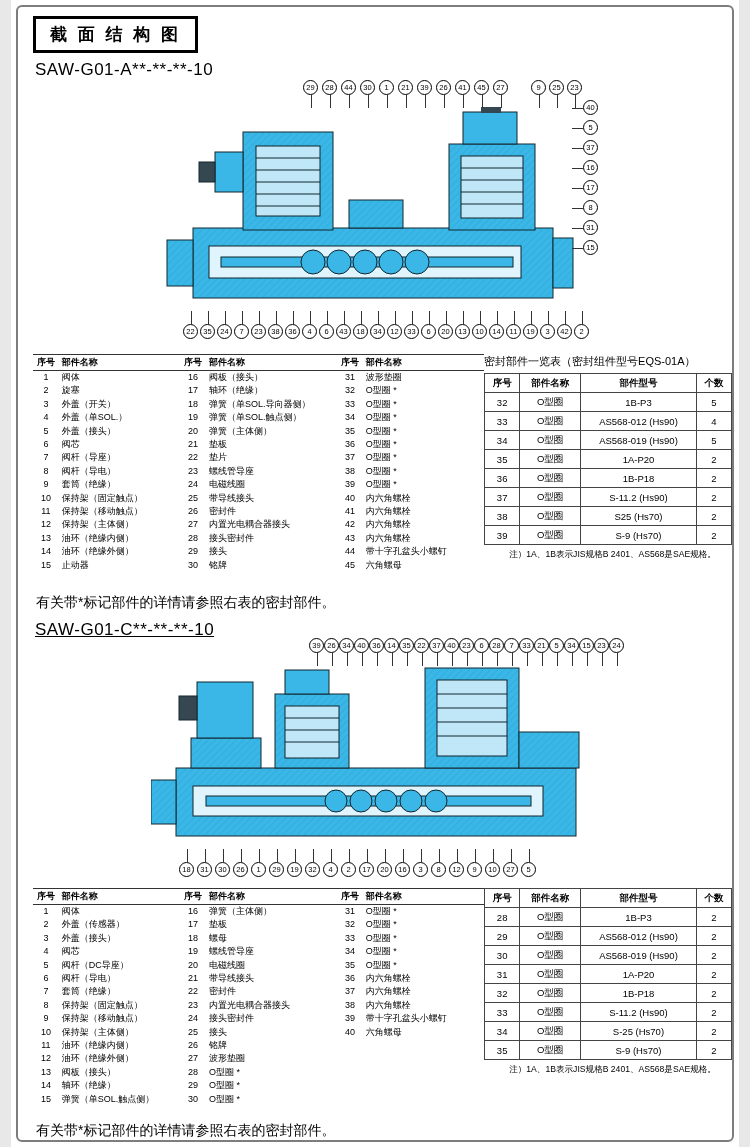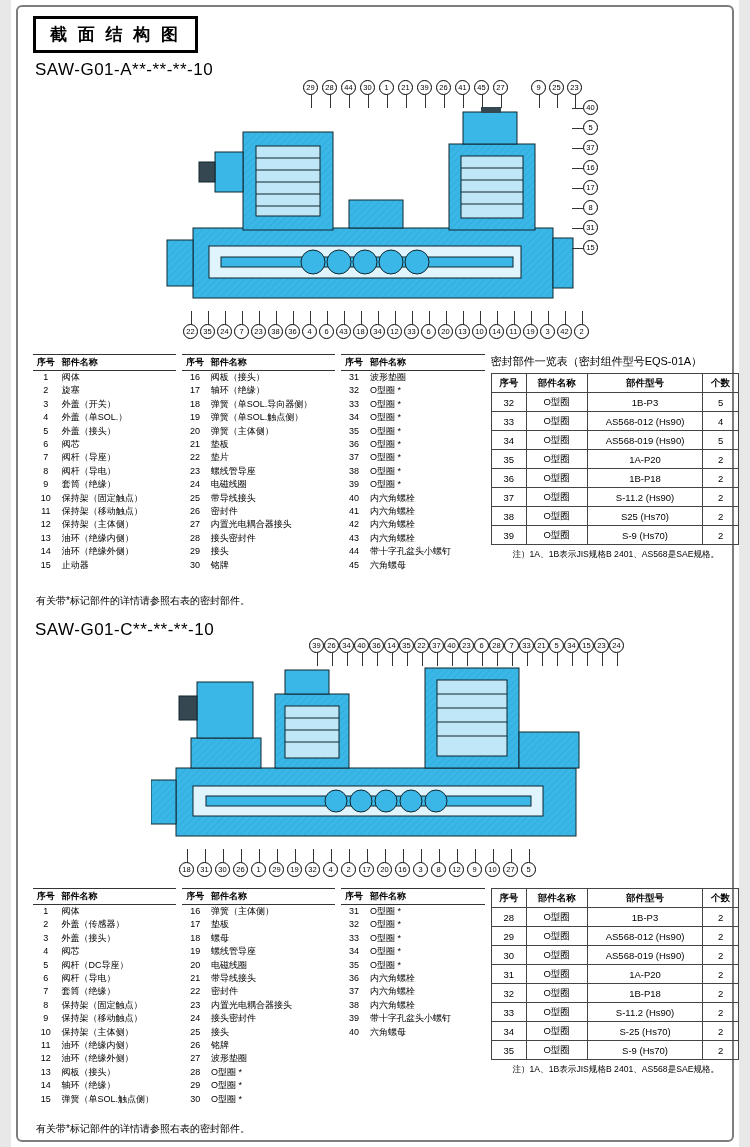--- a/index.html
+++ b/index.html
@@ -8,59 +8,59 @@
     font-family:"Liberation Sans","DejaVu Sans",sans-serif;color:#000000;
     overflow:hidden;margin:0 auto;
   }
   .outer-frame{position:absolute;inset:5px;border:2px solid #7d7d7d;border-radius:6px;pointer-events:none;}
   .title-box{
     position:absolute;left:22px;top:16px;border:3px solid #000;
     padding:4px 14px;font-size:17px;font-weight:bold;letter-spacing:3px;background:#fff;
   }
   .model-label{position:absolute;font-size:17px;letter-spacing:.5px;}
   #model-a{left:24px;top:60px;}
-  #model-c{left:24px;top:620px;}
+  #model-c{left:24px;top:620px;text-decoration:underline;}
 
   .diagram-section{position:absolute;left:0;width:750px;}
   #diagram-a{top:80px;height:272px;}
   #diagram-c{top:638px;height:246px;}
 
   .callout-row{position:absolute;display:flex;}
   .callout-col{position:absolute;display:flex;flex-direction:column;}
   .callout{
     width:13px;height:13px;border:1px solid #000;border-radius:50%;
     font-size:7.5px;line-height:11px;display:inline-flex;align-items:center;justify-content:center;
     background:#fff;position:relative;flex:0 0 auto;z-index:2;
   }
   .leader-down::after{content:"";position:absolute;left:50%;bottom:-14px;width:1px;height:14px;background:#333;z-index:1;}
   .leader-up::after{content:"";position:absolute;left:50%;top:-14px;width:1px;height:14px;background:#333;z-index:1;}
   .leader-left::after{content:"";position:absolute;left:-12px;top:50%;width:12px;height:1px;background:#333;z-index:1;}
 
-  .tables-row{position:absolute;left:22px;width:708px;display:flex;gap:6px;align-items:flex-start;}
+  .tables-row{position:absolute;left:22px;width:708px;display:flex;align-items:flex-start;}
   #tables-a{top:354px;}
   #tables-c{top:888px;}
 
   .parts-table{border-collapse:collapse;font-size:9px;}
   .parts-table th{
     border-top:1.5px solid #333;border-bottom:1px solid #333;
     font-weight:bold;text-align:left;padding:1px 3px;font-size:9px;white-space:nowrap;
   }
   .parts-table td{padding:0 3px;line-height:13.4px;white-space:nowrap;}
   .parts-table .no{text-align:center;width:20px;}
   .parts-table .nm{width:118px;}
   .parts-table.wide .nm{width:128px;}
 
   .seal-block{margin-left:auto;width:262px;}
   .seal-title{font-size:11px;font-weight:normal;margin:0 0 4px 0;white-space:nowrap;}
   .seal-table{border-collapse:collapse;font-size:9.5px;width:248px;}
   .seal-table th,.seal-table td{border:1px solid #444;padding:2.5px 3px;text-align:center;white-space:nowrap;}
   .seal-table th{font-weight:bold;}
   .seal-note{font-size:8.6px;margin-top:4px;white-space:nowrap;text-align:center;}
 
-  .star-note{position:absolute;left:25px;font-size:10px;}
+  .star-note{position:absolute;left:25px;font-size:14px;}
   #note-a{top:594px;}
   #note-c{top:1122px;}
 
   svg .ol{stroke:#10262e;stroke-width:1;}
 </style>
 </head>
 <body>
 
 <div id="page">
   <div class="outer-frame"></div>

